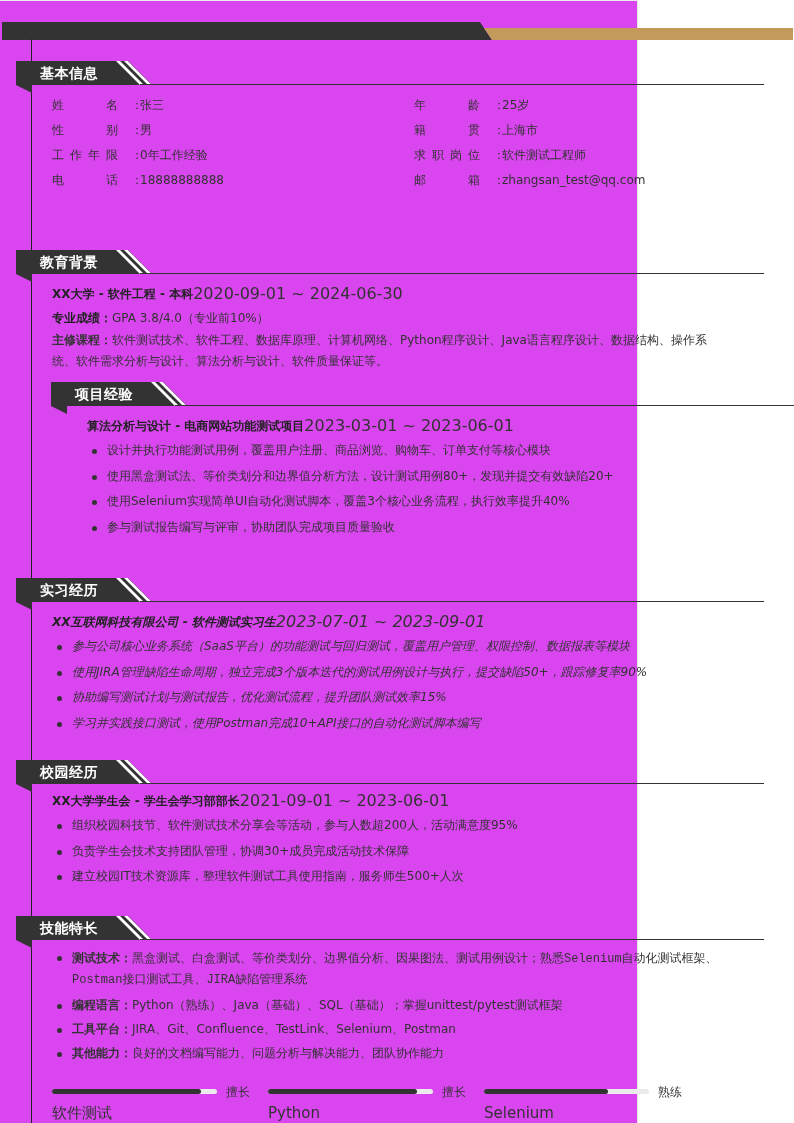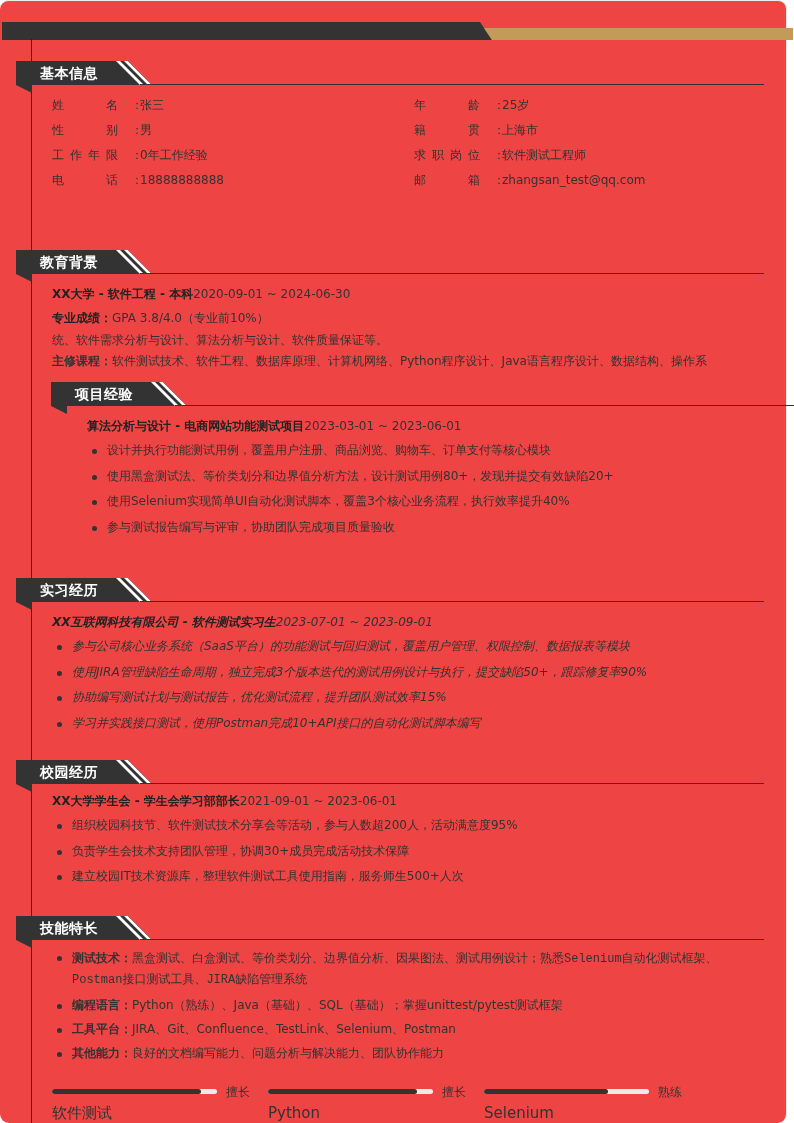--- a/index.html
+++ b/index.html
@@ -3,25 +3,24 @@
 <meta charset="utf-8">
 <style>
   * { box-sizing: border-box; margin: 0; padding: 0; }
   html, body { width: 794px; height: 1123px; background: #ffffff; overflow: hidden; }
   body {
     font-family: "DejaVu Sans", "Liberation Sans", sans-serif;
     color: #333333;
     position: relative;
   }
   .page {
-    position: absolute; left: 0; top: 0; width: 787px; height: 1123px;
-    background: #ef4444;
+    position: absolute; left: 0; top: 0; width: 638px; height: 1123px;
+    background: #d946ef;
     border-right: 1px solid #e6e6e6;
     border-top: 1px solid #ececec;
-    border-radius: 9px;
   }
   
   .banner-dark {
     position: absolute; left: 2px; top: 21px; height: 18px; width: 490px;
     background: #333333;
     clip-path: polygon(0 0, 478px 0, 490px 18px, 0 18px);
   }
   .banner-gold {
     position: absolute; left: 484px; top: 27px; height: 12px; width: 309px;
     background: #c49a5a;
@@ -61,21 +60,21 @@
 
   
   .info-grid { position: relative; height: 104px; }
   .info-row { position: absolute; height: 24px; line-height: 24px; font-size: 12px; }
   .info-label { position: absolute; width: 66px; display: flex; justify-content: space-between; }
   .info-colon { position: absolute; left: 79px; }
   .info-value { position: absolute; left: 88px; white-space: nowrap; }
 
   .entry-head { display: flex; justify-content: flex-start; height: 24px; line-height: 24px; }
   .entry-title { font-weight: bold; color: #222; font-size: 12px; }
-  .entry-date { font-size: 12px; color: #333; }
+  .entry-date { font-size: 16px; color: #333; }
   .line { line-height: 24px; font-size: 12px; }
   .line b { color: #222; }
   .para { line-height: 21px; font-size: 12px; }
 
   ul.bullets { list-style: none; }
   ul.bullets li {
     position: relative; padding-left: 20px; line-height: 25.5px; font-size: 12px;
   }
   ul.bullets li::before {
     content: ""; position: absolute; left: 5px; top: 11px; width: 5px; height: 5px; border-radius: 50%; background: #333;
@@ -195,24 +194,24 @@
       <div class="sec-title">教育背景</div>
     </div>
     <div class="content" style="margin-top:4px;">
       <div class="entry-head">
         <span class="entry-title">XX大学 - 软件工程 - 本科</span>
         <span class="entry-date">2020-09-01 ~ 2024-06-30</span>
       </div>
       <div class="line">
         <b>专业成绩：</b><span>GPA 3.8/4.0（专业前10%）</span>
       </div>
-      <div class="para">统、软件需求分析与设计、算法分析与设计、软件质量保证等。</div>
       <div class="para">
         <b>主修课程：</b><span>软件测试技术、软件工程、数据库原理、计算机网络、Python程序设计、Java语言程序设计、数据结构、操作系</span>
       </div>
+      <div class="para">统、软件需求分析与设计、算法分析与设计、软件质量保证等。</div>
     </div>
   </div>
 
   <div class="section" style="top:381px;margin-left:35px;">
     <div class="sec-head">
       <div class="sec-tab">
         <div class="sec-stripe" style="left:100px;"></div>
         <div class="sec-stripe" style="left:108px;"></div>
       </div>
       <div class="sec-fold"></div>

